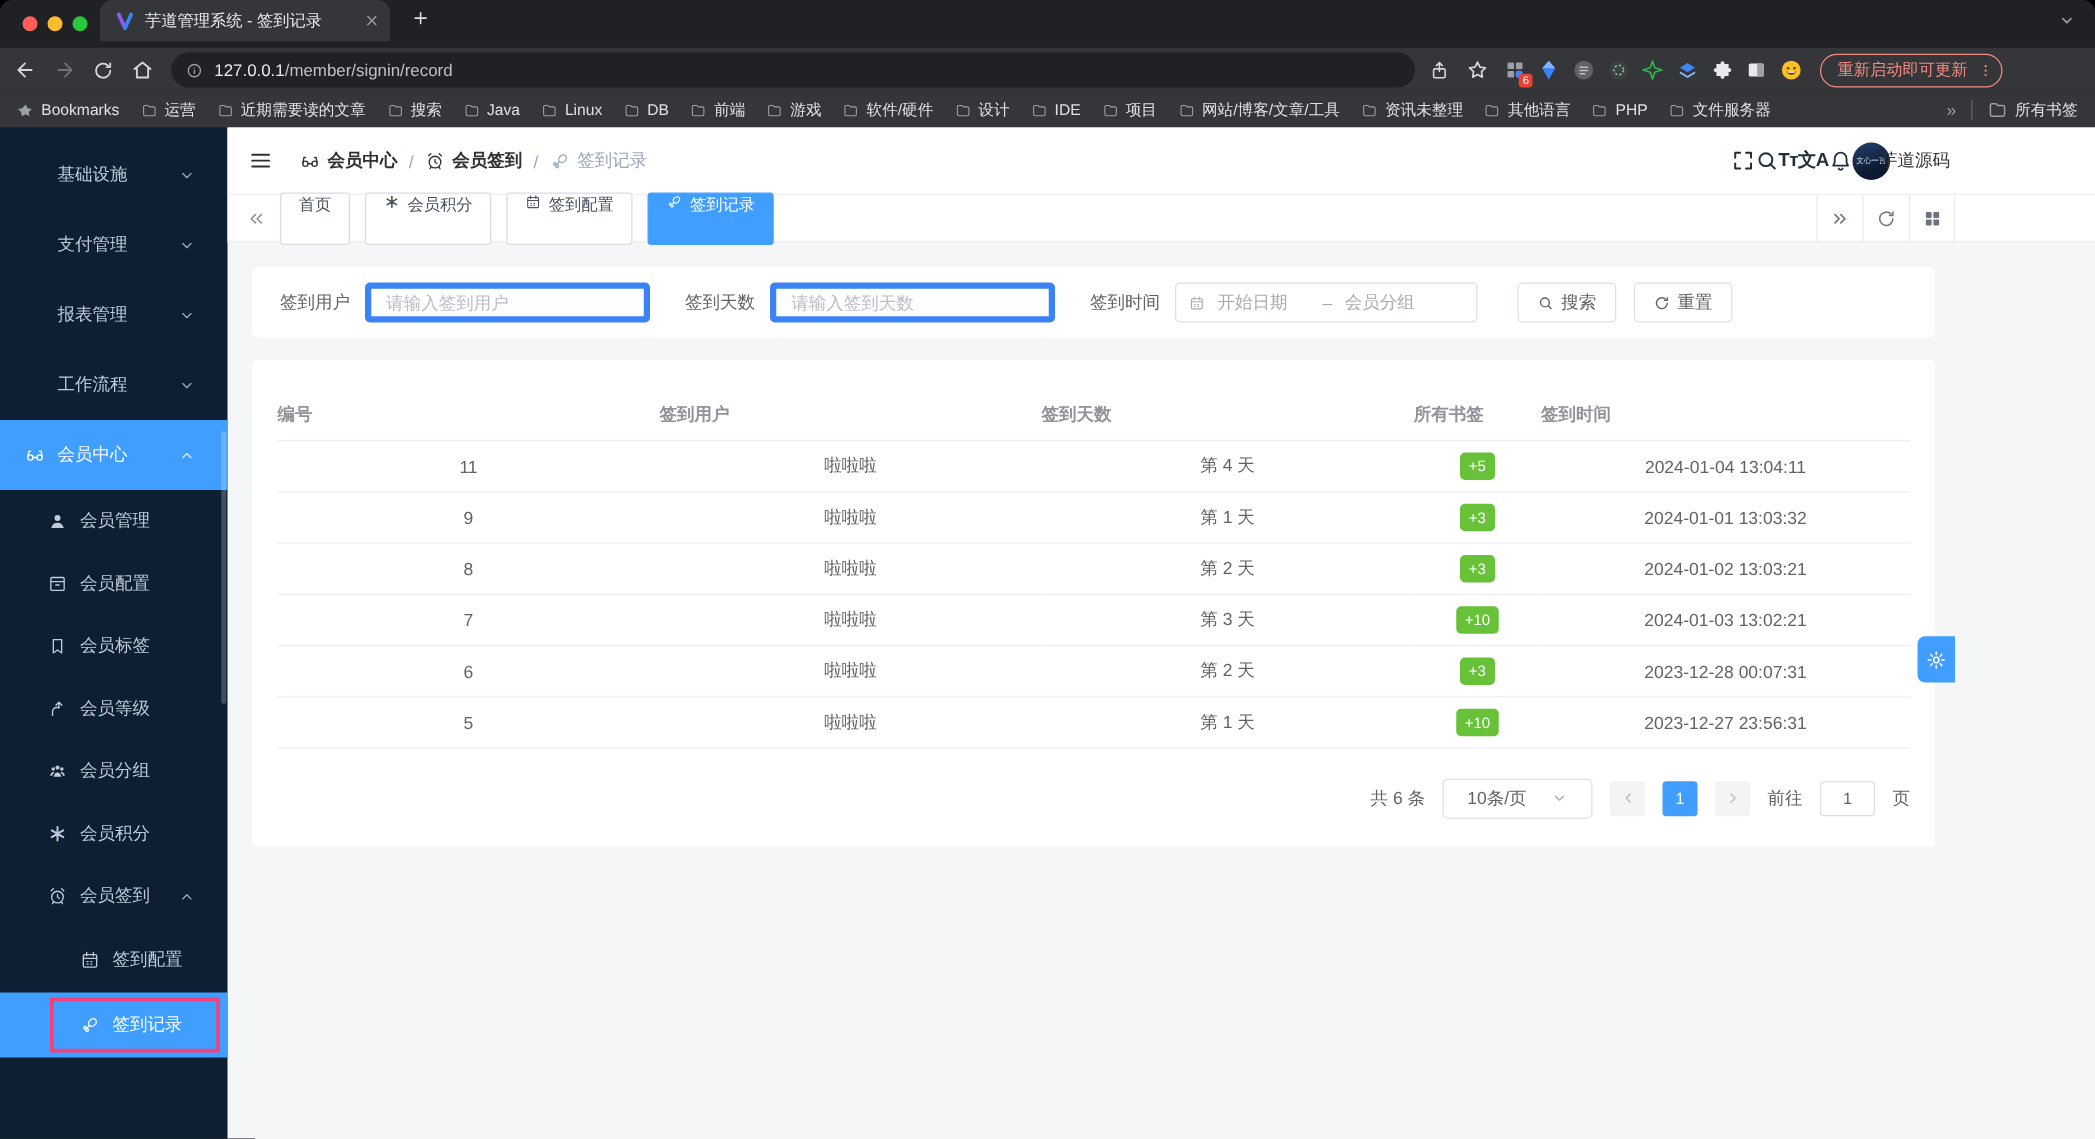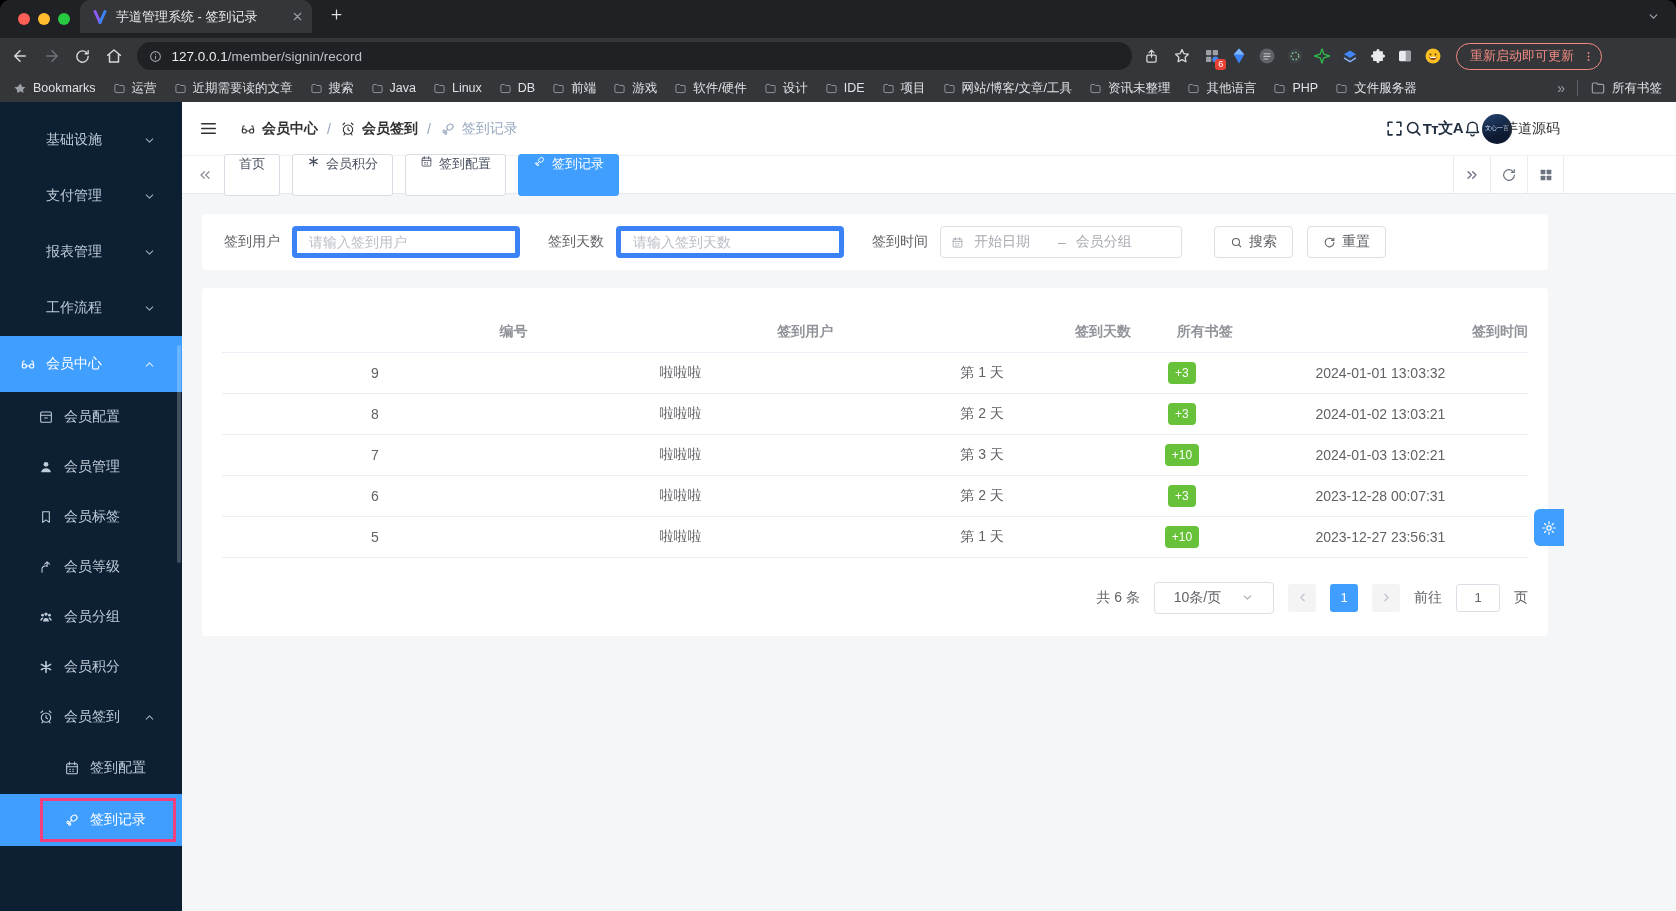--- a/index.html
+++ b/index.html
@@ -89,21 +89,21 @@
   .f-input{width:228px;height:32px;border:5px solid #3b82f6;border-radius:4px;padding:0 12px;font-size:14px;color:#606266;background:#fff;outline:none}
   .f-input::placeholder{color:#b9bdc6}
   .daterange{width:242px;height:32px;border:1px solid #dcdfe6;border-radius:4px;display:flex;align-items:center;padding:0 10px;gap:10px;color:#a8abb2;font-size:14px;background:#fff}
   .daterange .ph{width:74px;white-space:nowrap}
   .daterange .dash{color:#a8abb2}
   .btn{height:32px;padding:0 15px;border:1px solid #dcdfe6;border-radius:4px;background:#fff;color:#606266;font-size:14px;display:flex;align-items:center;gap:6px;white-space:nowrap;cursor:pointer}
   .btn .ic{color:#606266}
 
   .table-card{background:#fff;border-radius:4px;margin-top:18px;padding:24px 20px 22px}
   table{width:100%;border-collapse:collapse;table-layout:fixed}
-  th{height:40px;font-size:14px;color:#909399;font-weight:600;text-align:right;border-bottom:1px solid #ebeef5}
+  th{height:40px;font-size:14px;color:#909399;font-weight:600;text-align:left;border-bottom:1px solid #ebeef5}
   td{height:41px;font-size:14px;color:#606266;text-align:center;border-bottom:1px solid #ebeef5}
   .badge{display:inline-block;min-width:14px;padding:5px 7px;background:var(--success);color:#fff;font-size:12px;border-radius:4px;line-height:1}
   .pagination{display:flex;align-items:center;justify-content:flex-end;gap:14px;margin-top:24px;font-size:14px;color:#606266}
   .page-select{width:120px;height:32px;border:1px solid #dcdfe6;border-radius:4px;display:flex;align-items:center;justify-content:center;gap:20px;color:#606266;background:#fff}
   .page-select .ic{color:#a8abb2}
   .page-btn{width:28px;height:28px;border-radius:3px;background:#f4f4f5;color:#c0c4cc;display:flex;align-items:center;justify-content:center;border:none;font-size:13px}
   .page-btn.current{background:var(--accent);color:#fff}
   .goto-input{width:44px;height:28px;border:1px solid #dcdfe6;border-radius:3px;text-align:center;font-size:13px;color:#606266;outline:none}
 
   .gear-fab{position:absolute;right:112px;top:407px;width:30px;height:37px;background:var(--accent);color:#fff;border:none;border-radius:6px 0 0 6px;display:flex;align-items:center;justify-content:center;cursor:pointer}
@@ -468,35 +468,35 @@
             </span>
             <span>会员中心</span>
             <span class="ic sm m-chev">
               <svg viewBox="0 0 24 24" fill="none" stroke="currentColor" stroke-width="2" stroke-linecap="round" stroke-linejoin="round">
                 <path d="M6 15l6-6 6 6"></path>
               </svg>
             </span>
           </div>
           <div class="m-item m-sub">
             <span class="ic ">
+              <svg viewBox="0 0 24 24" fill="currentColor">
+                <circle cx="12" cy="8" r="3.6"></circle>
+                <path d="M4.5 20c1-4.2 3.8-6.3 7.5-6.3s6.5 2.1 7.5 6.3z"></path>
+              </svg>
+            </span>
+            <span>会员管理</span>
+          </div>
+          <div class="m-item m-sub">
+            <span class="ic ">
               <svg viewBox="0 0 24 24" fill="none" stroke="currentColor" stroke-width="1.6" stroke-linecap="round" stroke-linejoin="round">
                 <rect x="4" y="4.5" width="16" height="15.5" rx="1.5"></rect>
                 <path d="M4 9.5h16M10 13.5h4"></path>
               </svg>
             </span>
             <span>会员配置</span>
-          </div>
-          <div class="m-item m-sub">
-            <span class="ic ">
-              <svg viewBox="0 0 24 24" fill="currentColor">
-                <circle cx="12" cy="8" r="3.6"></circle>
-                <path d="M4.5 20c1-4.2 3.8-6.3 7.5-6.3s6.5 2.1 7.5 6.3z"></path>
-              </svg>
-            </span>
-            <span>会员管理</span>
           </div>
           <div class="m-item m-sub">
             <span class="ic ">
               <svg viewBox="0 0 24 24" fill="none" stroke="currentColor" stroke-width="1.6" stroke-linecap="round" stroke-linejoin="round">
                 <path d="M7 4h10v16l-5-3.6L7 20z"></path>
               </svg>
             </span>
             <span>会员标签</span>
           </div>
           <div class="m-item m-sub">
@@ -760,20 +760,27 @@
             <thead>
                 <tr id="table-head-row">
                   <th>编号</th>
                   <th>签到用户</th>
                   <th>签到天数</th>
                   <th>所有书签</th>
                   <th>签到时间</th>
                 </tr>
               </thead>
             <tbody id="table-body">
+                <tr>
+                  <td>11</td>
+                  <td>啦啦啦</td>
+                  <td>第 4 天</td>
+                  <td><span class="badge">+5</span></td>
+                  <td>2024-01-04 13:04:11</td>
+                </tr>
                 <tr>
                   <td>9</td>
                   <td>啦啦啦</td>
                   <td>第 1 天</td>
                   <td><span class="badge">+3</span></td>
                   <td>2024-01-01 13:03:32</td>
                 </tr>
                 <tr>
                   <td>8</td>
                   <td>啦啦啦</td>

